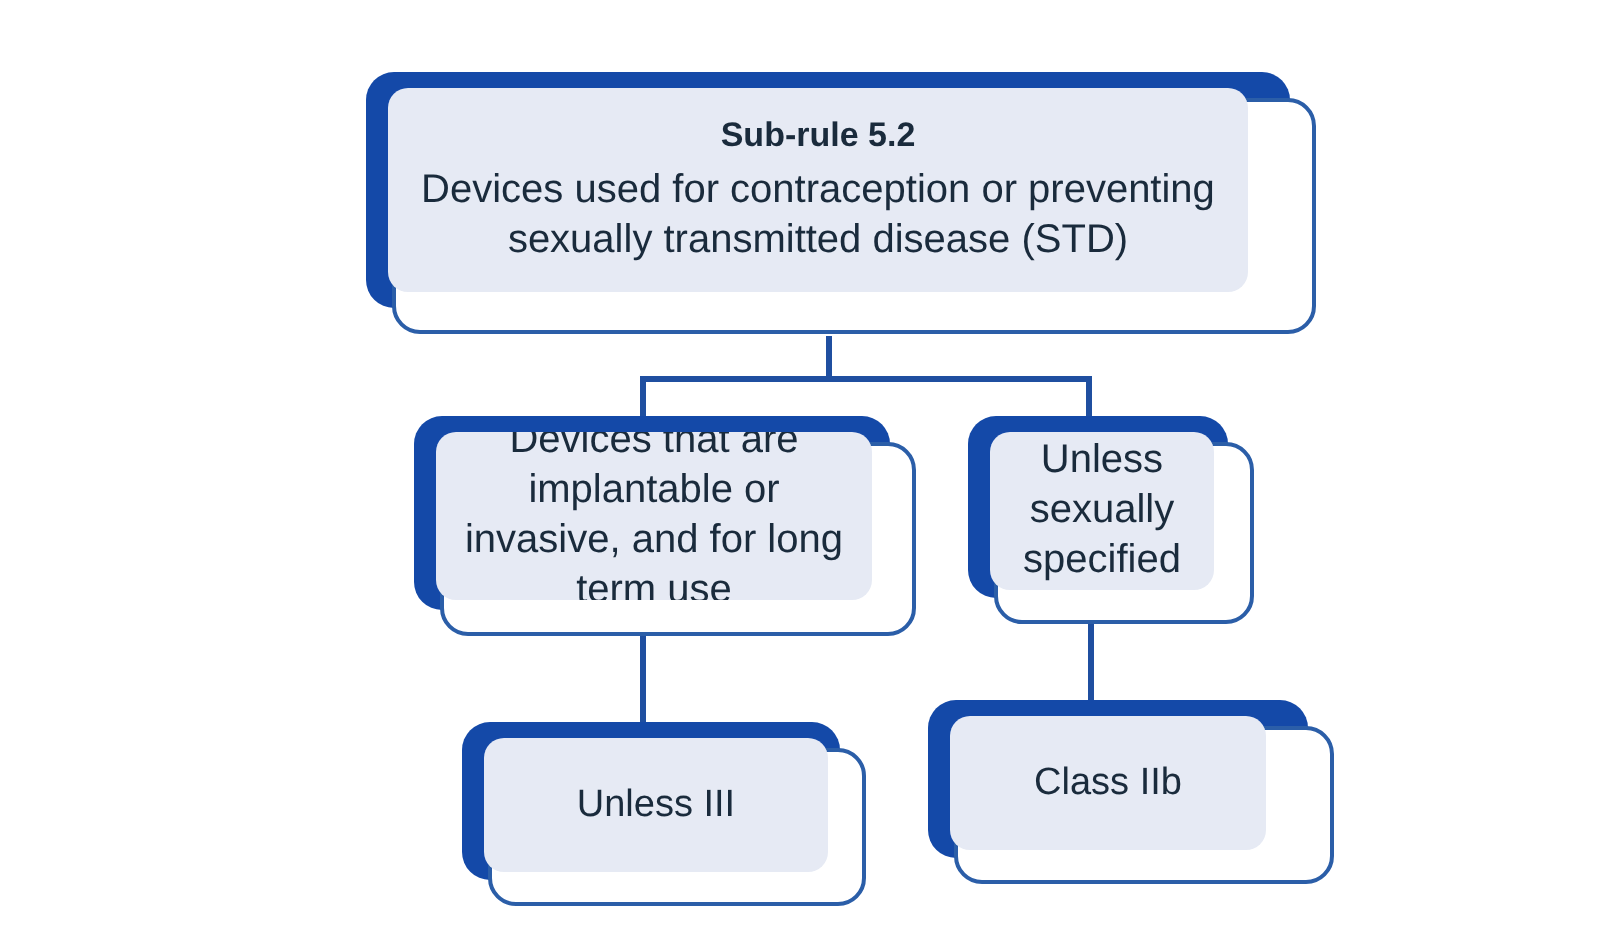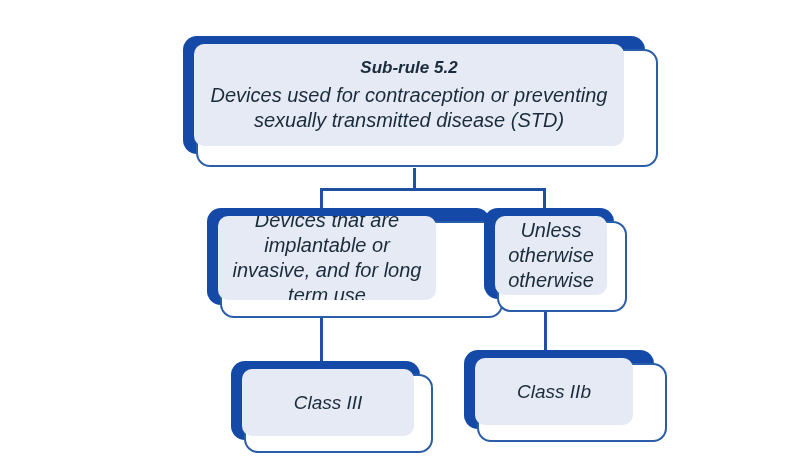--- a/index.html
+++ b/index.html
@@ -22,21 +22,20 @@
   .line {
     position: absolute;
     background: #1F4FA0;
   }
   .line-v { width: 3px; }
   .line-h { height: 3px; }
 
   
   .card {
     position: absolute;
-    font-style: italic;
   }
   .card .shadow {
     position: absolute;
     left: 0;
     top: 0;
     width: 100%;
     height: 100%;
     background: #1449A8;
     border-radius: 14px;
   }
@@ -76,21 +75,21 @@
   .card-text {
     font-size: 20px;
     line-height: 1.25;
     margin: 0;
   }
 
   
   #card-sub-rule          { left: 183px; top: 36px;  width: 462px; height: 118px; }
   #card-sub-rule .fill    { width: 430px; height: 102px; left: 11px; top: 8px; padding: 0 14px; }
 
-  #card-implantable       { left: 207px; top: 208px; width: 238px; height: 97px; padding-left: 45px; }
+  #card-implantable       { left: 207px; top: 208px; width: 238px; height: 97px; }
   #card-implantable .fill { width: 218px; height: 84px; left: 11px; top: 8px; padding: 0 8px; }
 
   #card-unless            { left: 484px; top: 208px; width: 130px; height: 91px; }
   #card-unless .fill      { width: 112px; height: 79px; left: 11px; top: 8px; padding: 0 6px; }
 
   #card-class-3           { left: 231px; top: 361px; width: 189px; height: 79px; }
   #card-class-3 .fill     { width: 172px; height: 67px; left: 11px; top: 8px; }
 
   #card-class-2b          { left: 464px; top: 350px; width: 174px; height: 79px; padding-left: 16px; }
   #card-class-2b .fill    { width: 158px; height: 67px; left: 11px; top: 8px; }
@@ -128,29 +127,29 @@
     <div class="frame"></div>
     <div class="fill">
       <p class="card-text">Devices that are implantable or invasive, and for long term use</p>
     </div>
   </div>
 
   <div class="card" id="card-unless">
     <div class="shadow"></div>
     <div class="frame"></div>
     <div class="fill">
-      <p class="card-text">Unless otherwise otherwise</p>
+      <p class="card-text">Unless sexually specified</p>
     </div>
   </div>
 
   <div class="card" id="card-class-3">
     <div class="shadow"></div>
     <div class="frame"></div>
     <div class="fill">
-      <p class="class-label">Class III</p>
+      <p class="class-label">Unless III</p>
     </div>
   </div>
 
   <div class="card" id="card-class-2b">
     <div class="shadow"></div>
     <div class="frame"></div>
     <div class="fill">
       <p class="class-label">Class IIb</p>
     </div>
   </div>

